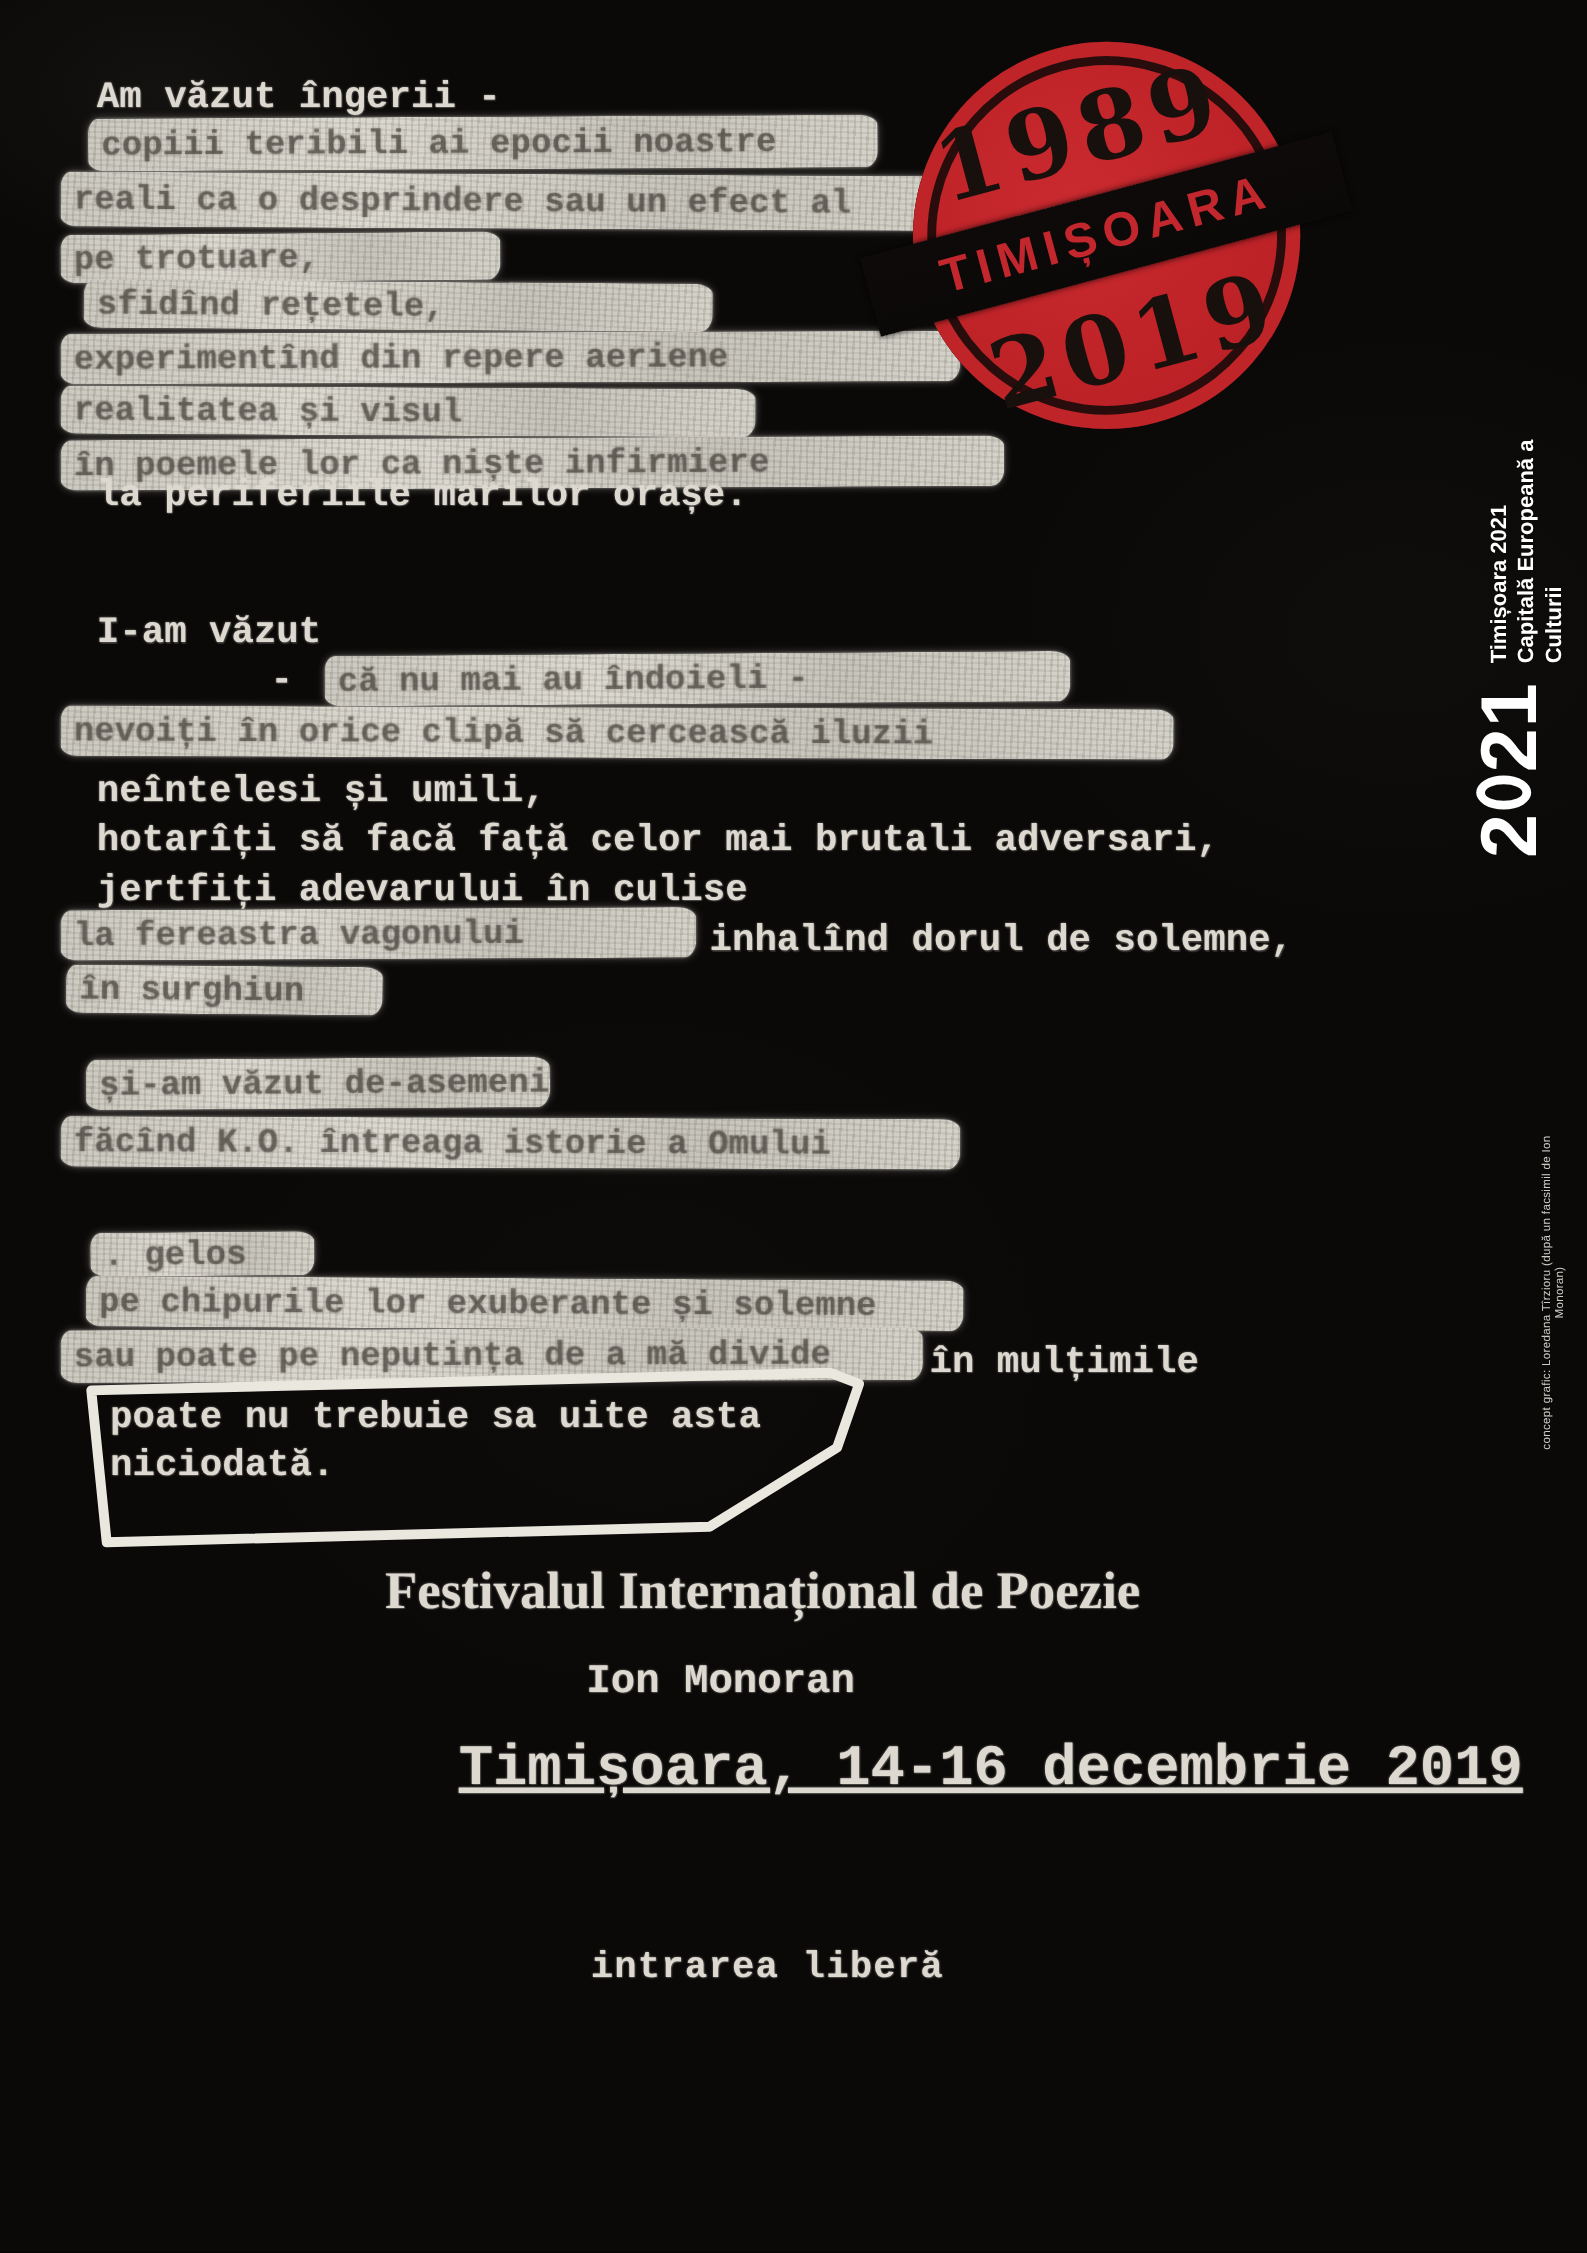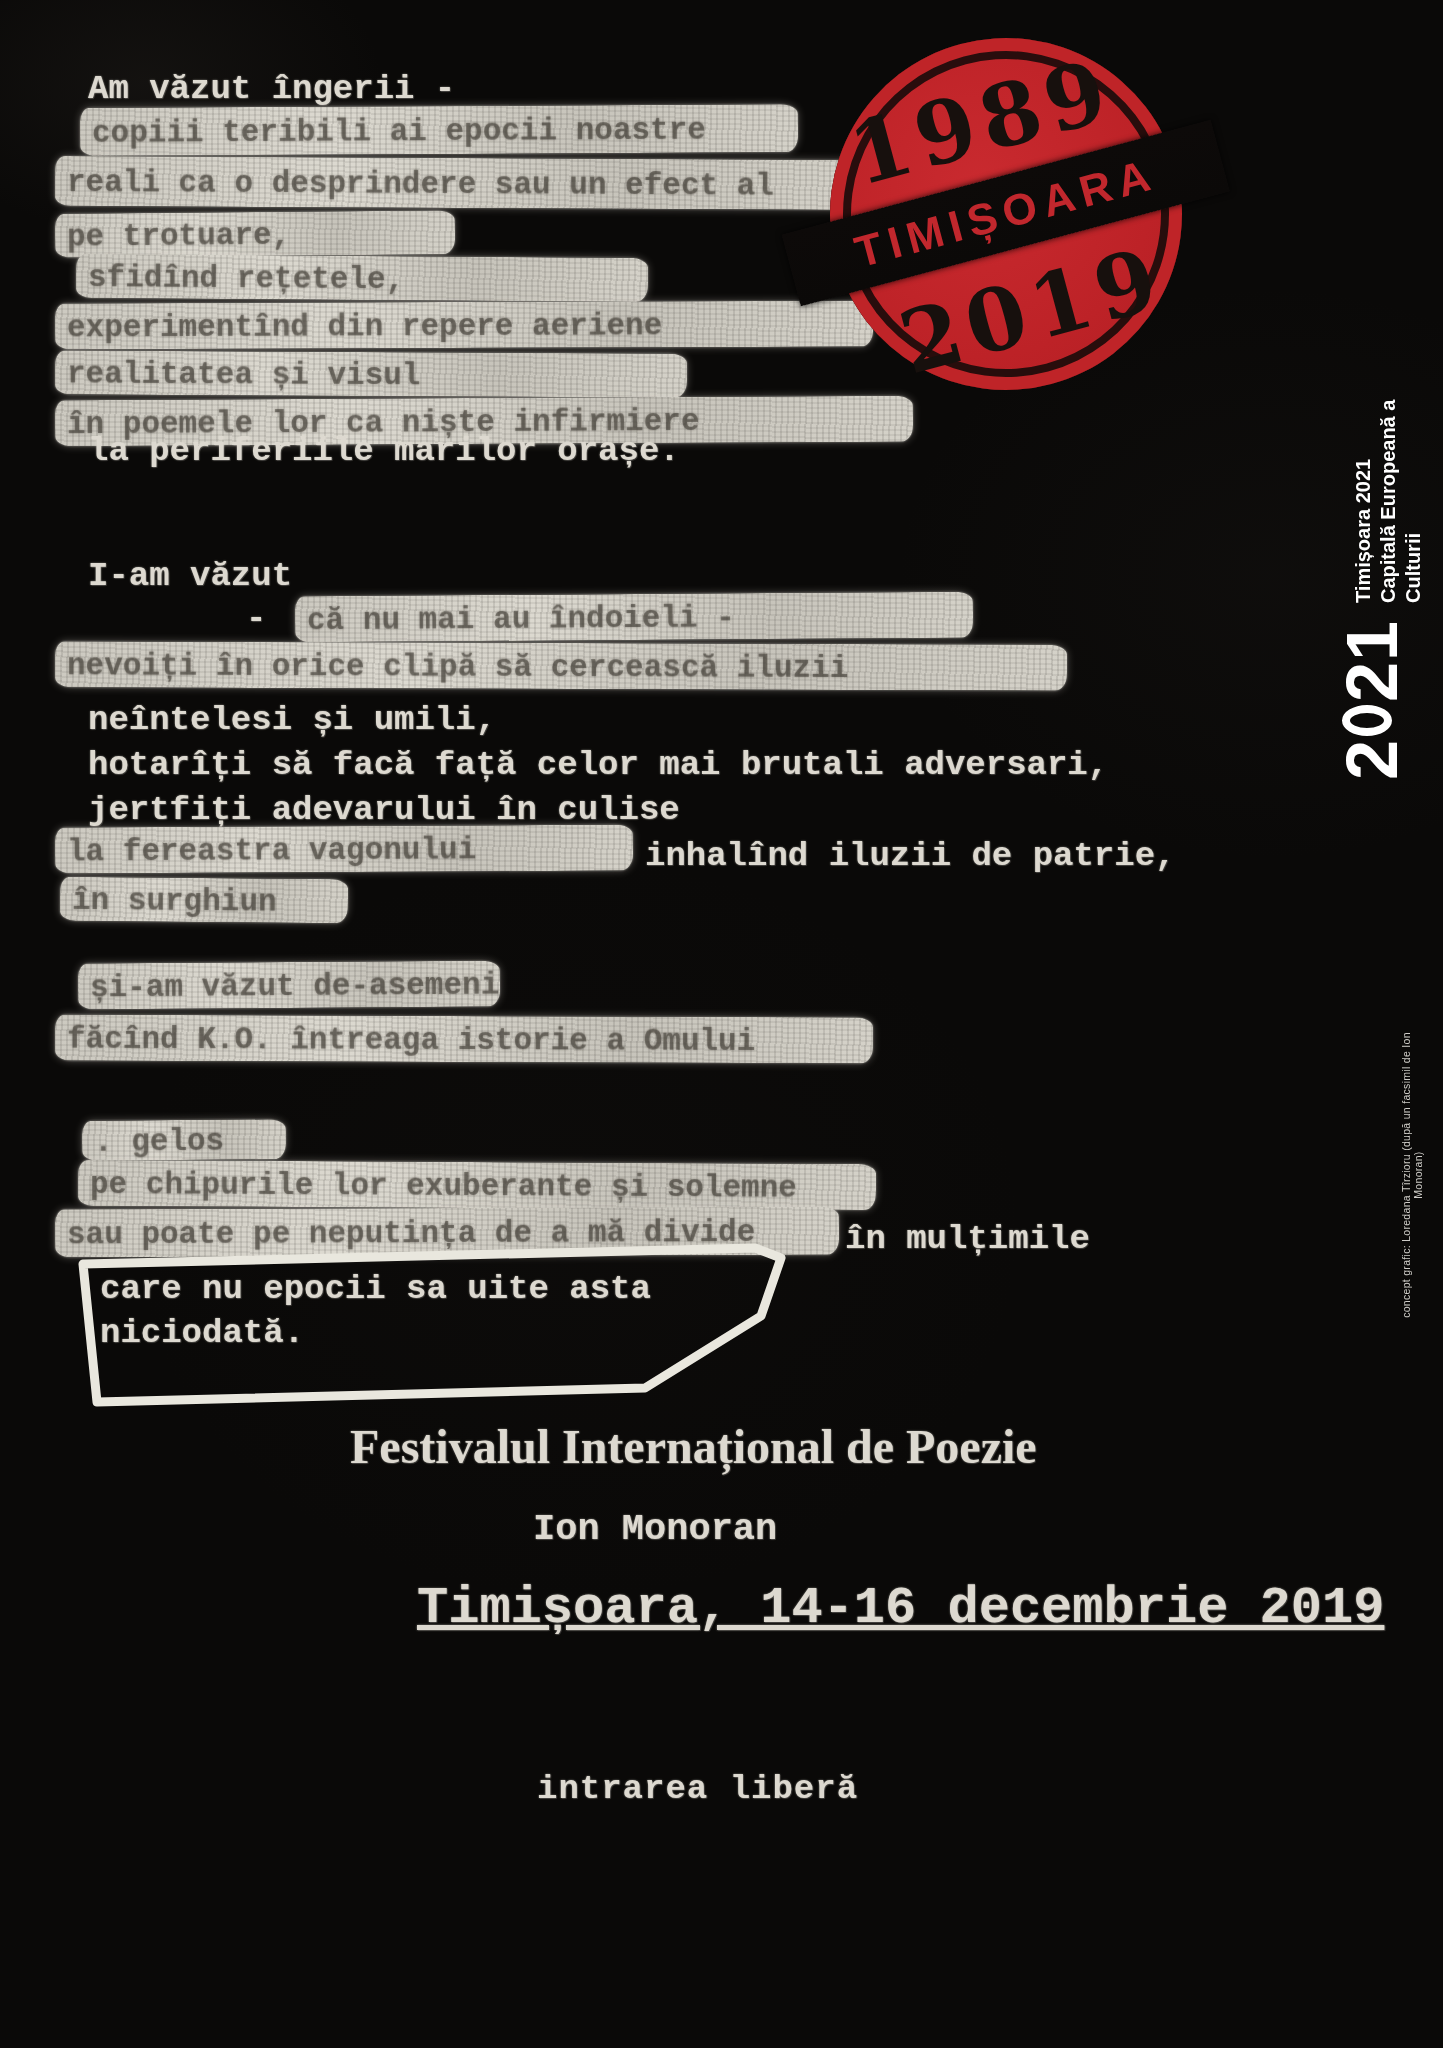--- a/index.html
+++ b/index.html
@@ -131,21 +131,21 @@
       <span class="g">nevoiți în orice clipă să cercească iluzii</span>
     </div>
 
   <div class="t" style="left:88px;top:697px">neîntelesi și umili,</div>
   <div class="t" style="left:88px;top:742px">hotarîți să facă față celor mai brutali adversari,</div>
   <div class="t" style="left:88px;top:787px">jertfiți adevarului în culise</div>
 
   <div class="r" style="left:55px;top:826px;width:578px;height:46px;transform:rotate(-0.3deg)">
       <span class="g">la fereastra vagonului</span>
     </div>
-  <div class="t" style="left:645px;top:833px">inhalînd iluzii de patrie,</div>
+  <div class="t" style="left:645px;top:833px">inhalînd dorul de solemne,</div>
 
   <div class="r" style="left:60px;top:878px;width:288px;height:44px;transform:rotate(0.5deg)">
       <span class="g">în surghiun</span>
     </div>
   <div class="r" style="left:78px;top:962px;width:422px;height:46px;transform:rotate(-0.4deg)">
       <span class="g">și-am văzut de-asemeni</span>
     </div>
   <div class="r" style="left:55px;top:1016px;width:818px;height:46px;transform:rotate(0.2deg)">
       <span class="g">făcînd K.O. întreaga istorie a Omului</span>
     </div>
@@ -153,21 +153,21 @@
       <span class="g">. gelos</span>
     </div>
   <div class="r" style="left:78px;top:1162px;width:798px;height:46px;transform:rotate(0.3deg)">
       <span class="g">pe chipurile lor exuberante și solemne</span>
     </div>
   <div class="r" style="left:55px;top:1208px;width:784px;height:48px;transform:rotate(-0.2deg)">
       <span class="g">sau poate pe neputința de a mă divide</span>
     </div>
   <div class="t" style="left:845px;top:1216px">în mulțimile</div>
 
-  <div class="t" style="left:100px;top:1266px;z-index:5">care nu epocii sa uite asta</div>
+  <div class="t" style="left:100px;top:1266px;z-index:5">poate nu trebuie sa uite asta</div>
   <div class="t" style="left:100px;top:1310px;z-index:5">niciodată.</div>
 
   <svg class="handbox" width="760" height="175" viewBox="0 0 760 175">
     <path d="M 28,26 L 700,10 L 726,20 L 706,78 L 590,150 L 42,164 Z" fill="none" stroke="#e9e7de" stroke-width="9" stroke-linejoin="round" stroke-linecap="round"></path>
   </svg>
 
   <div class="stamp">
     <div class="stamp-circle">
       <div class="stamp-year top">1989</div>
       <div class="stamp-year bottom">2019</div>

